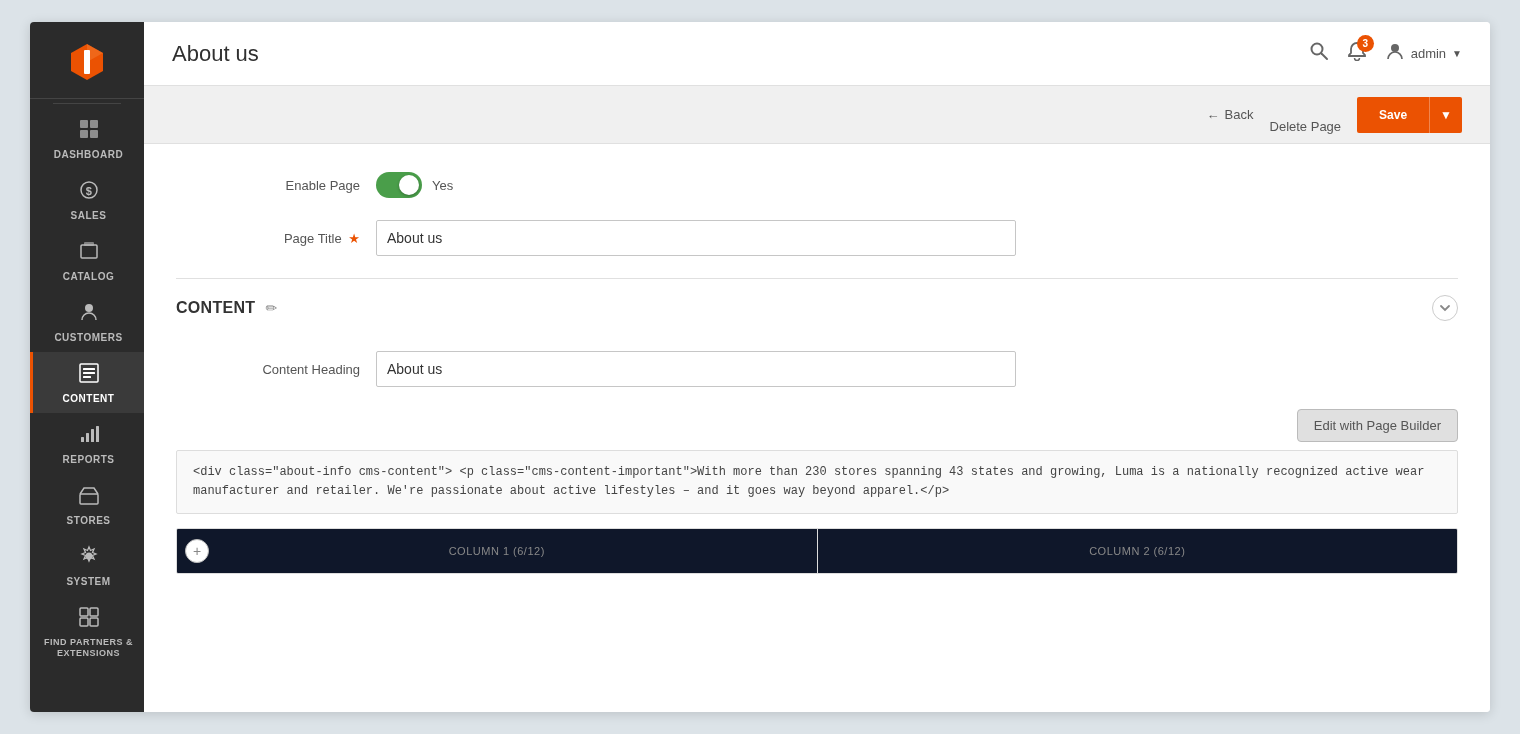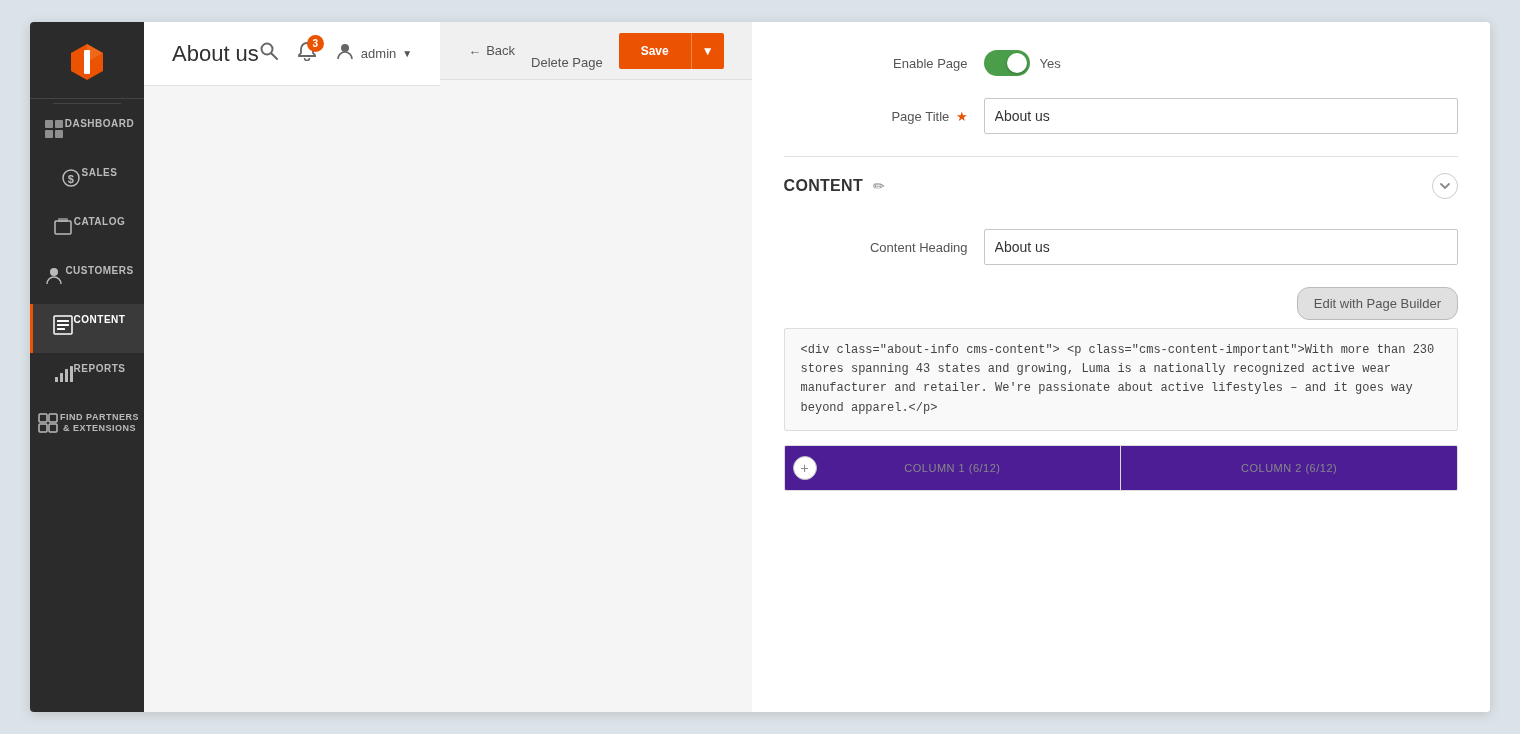--- a/index.html
+++ b/index.html
@@ -46,21 +46,22 @@
     }
     .sidebar-divider {
       width: 60%;
       height: 1px;
       background: #444;
       margin: 4px 0;
     }
     .sidebar-item {
       width: 100%;
       display: flex;
-      flex-direction: row;
+      flex-direction: column;
+      align-items: center;
       justify-content: center;
       padding: 10px 4px 8px;
       cursor: pointer;
       color: #bbb;
       font-size: 10px;
       font-weight: 600;
       letter-spacing: 0.5px;
       text-transform: uppercase;
       border-left: 3px solid transparent;
       transition: background 0.15s;
@@ -77,21 +78,21 @@
     }
     .sidebar-item .label {
       text-align: center;
       line-height: 1.2;
     }
 
     
     .main {
       flex: 1;
       display: flex;
-      flex-direction: row;
+      flex-direction: column;
       background: #f5f5f5;
       overflow: hidden;
     }
 
     
     .topbar {
       background: #fff;
       height: 64px;
       display: flex;
       align-items: center;
@@ -324,21 +325,21 @@
       justify-content: flex-end;
       margin-bottom: 8px;
     }
     .btn-page-builder {
       background: #e0e0e0;
       border: 1px solid #bbb;
       color: #555;
       font-size: 13px;
       padding: 8px 16px;
       cursor: pointer;
-      border-radius: 12px;
+      border-radius: 4px;
     }
 
     
     .code-area {
       background: #f9f9f9;
       border: 1px solid #ddd;
       padding: 12px 16px;
       font-family: 'Courier New', monospace;
       font-size: 12px;
       color: #444;
@@ -361,21 +362,21 @@
       flex: 1;
       height: 44px;
       display: flex;
       align-items: center;
       justify-content: center;
       font-size: 11px;
       color: #888;
       letter-spacing: 0.5px;
       text-transform: uppercase;
       border-right: 1px solid #ddd;
-      background: #4c1d95;
+      background: #0f172a;
     }
     .column:last-child {
       border-right: none;
     }
     .column-circle {
       width: 24px;
       height: 24px;
       border-radius: 50%;
       border: 1px solid #bbb;
       display: flex;
@@ -466,21 +467,39 @@
         <svg width="22" height="22" viewBox="0 0 22 22" fill="currentColor">
             <rect x="3" y="14" width="3" height="5" rx="0.5"></rect>
             <rect x="8" y="10" width="3" height="9" rx="0.5"></rect>
             <rect x="13" y="6" width="3" height="13" rx="0.5"></rect>
             <rect x="18" y="3" width="3" height="16" rx="0.5"></rect>
           </svg>
       </span>
       <span class="label">REPORTS</span>
     </div>
 
-
+    <div class="sidebar-item">
+      <span class="icon">
+        <svg width="22" height="22" viewBox="0 0 22 22" fill="currentColor">
+            <rect x="2" y="10" width="18" height="10" rx="1" fill="none" stroke="currentColor" stroke-width="1.5"></rect>
+            <path d="M2 10 L6 4 L16 4 L20 10" fill="none" stroke="currentColor" stroke-width="1.5"></path>
+          </svg>
+      </span>
+      <span class="label">STORES</span>
+    </div>
+
+    <div class="sidebar-item">
+      <span class="icon">
+        <svg width="22" height="22" viewBox="0 0 22 22" fill="currentColor">
+            <circle cx="11" cy="11" r="3.5"></circle>
+            <path d="M11 2 L12.5 5.5 L16 4 L14.5 7.5 L18 9 L14.5 10.5 L16 14 L12.5 12.5 L11 16 L9.5 12.5 L6 14 L7.5 10.5 L4 9 L7.5 7.5 L6 4 L9.5 5.5 Z" fill="none" stroke="currentColor" stroke-width="1.3"></path>
+          </svg>
+      </span>
+      <span class="label">SYSTEM</span>
+    </div>
 
     <div class="sidebar-item">
       <span class="icon">
         <svg width="22" height="22" viewBox="0 0 22 22" fill="currentColor">
             <rect x="2" y="2" width="8" height="8" rx="1" fill="none" stroke="currentColor" stroke-width="1.5"></rect>
             <rect x="12" y="2" width="8" height="8" rx="1" fill="none" stroke="currentColor" stroke-width="1.5"></rect>
             <rect x="2" y="12" width="8" height="8" rx="1" fill="none" stroke="currentColor" stroke-width="1.5"></rect>
             <rect x="12" y="12" width="8" height="8" rx="1" fill="none" stroke="currentColor" stroke-width="1.5"></rect>
           </svg>
       </span>

